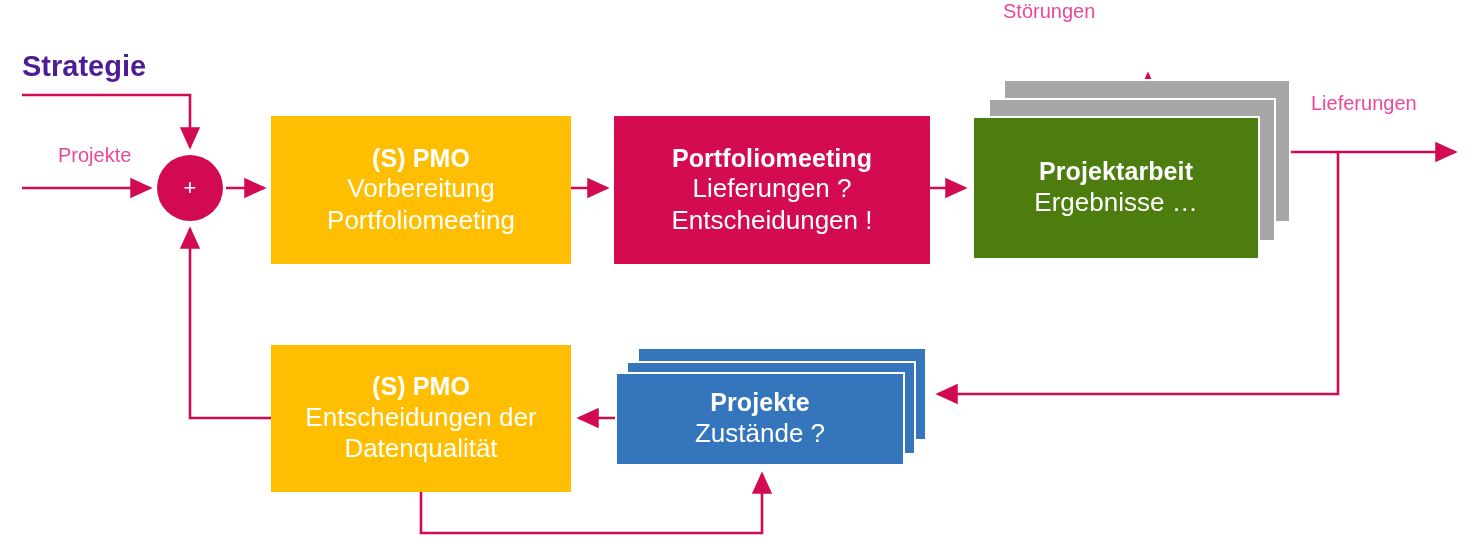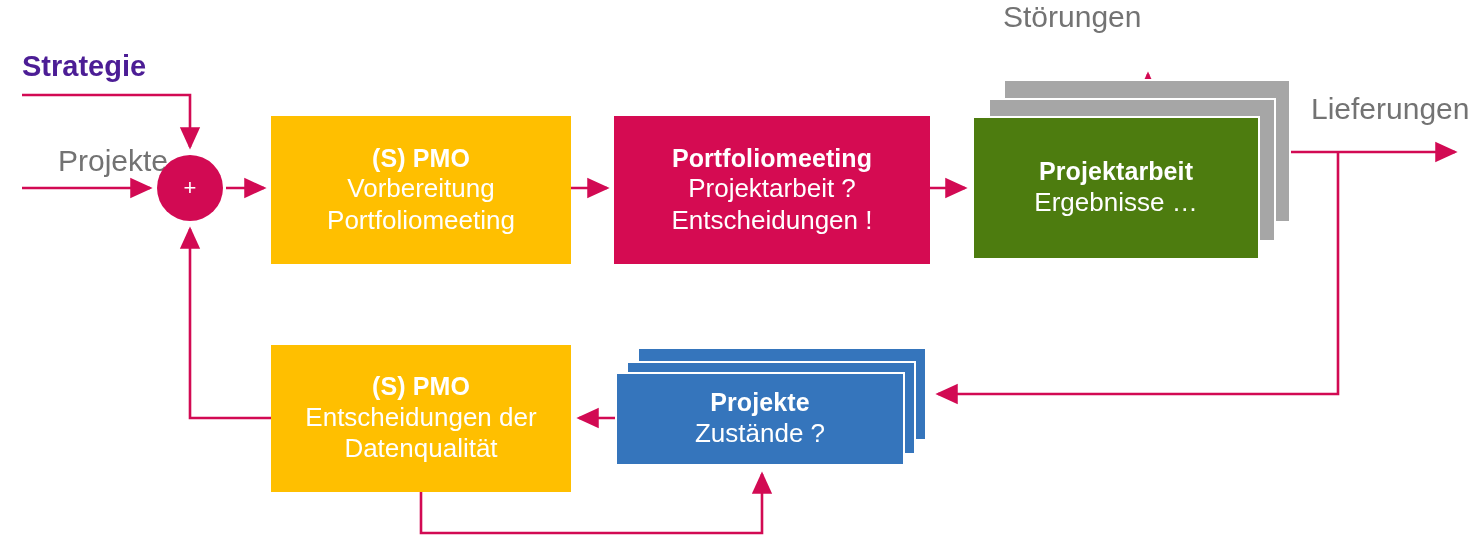--- a/index.html
+++ b/index.html
@@ -8,21 +8,21 @@
   #wires{position:absolute;left:0;top:0;width:1484px;height:551px;pointer-events:none;}
 
   .node{position:absolute;box-sizing:border-box;display:flex;flex-direction:column;
         align-items:center;justify-content:center;color:#ffffff;text-align:right;}
   .node .t{font-weight:bold;font-size:25px;line-height:1.18;letter-spacing:.1px;}
   .node .s{font-size:26px;line-height:1.22;}
 
   .card-back{position:absolute;box-sizing:border-box;}
 
   .lbl{position:absolute;white-space:nowrap;}
-  .lbl.dark{color:#737373;font-size:30px;}
+  .lbl.dark{color:#ec4899;font-size:20px;}
   .lbl.accent{color:#4c1d95;font-size:29px;font-weight:bold;}
 
   .plus{position:absolute;border-radius:50%;background:#D20A53;display:flex;
         align-items:center;justify-content:center;color:#fff;font-size:22px;line-height:1;}
 </style>
 </head>
 <body>
 
 <div id="stage">
 
@@ -72,21 +72,21 @@
   </div>
 
   <div class="node" style="left:271px;top:116px;width:300px;height:148px;background:#FFBF00;">
     <div class="t">(S) PMO</div>
     <div class="s">Vorbereitung</div>
     <div class="s">Portfoliomeeting</div>
   </div>
 
   <div class="node" style="left:614px;top:116px;width:316px;height:148px;background:#D50B52;">
     <div class="t">Portfoliomeeting</div>
-    <div class="s">Projektarbeit ?</div>
+    <div class="s">Lieferungen ?</div>
     <div class="s">Entscheidungen !</div>
   </div>
 
   <div class="card-back" style="left:1003px;top:79px;width:288px;height:144px;background:#A6A6A6;border:2px solid #fff;"></div>
   <div class="card-back" style="left:988px;top:98px;width:288px;height:144px;background:#A6A6A6;border:2px solid #fff;"></div>
   <div class="node" style="left:972px;top:116px;width:288px;height:144px;background:#4d7c0f;border:2px solid #fff;">
     <div class="t">Projektarbeit</div>
     <div class="s">Ergebnisse …</div>
   </div>
 

